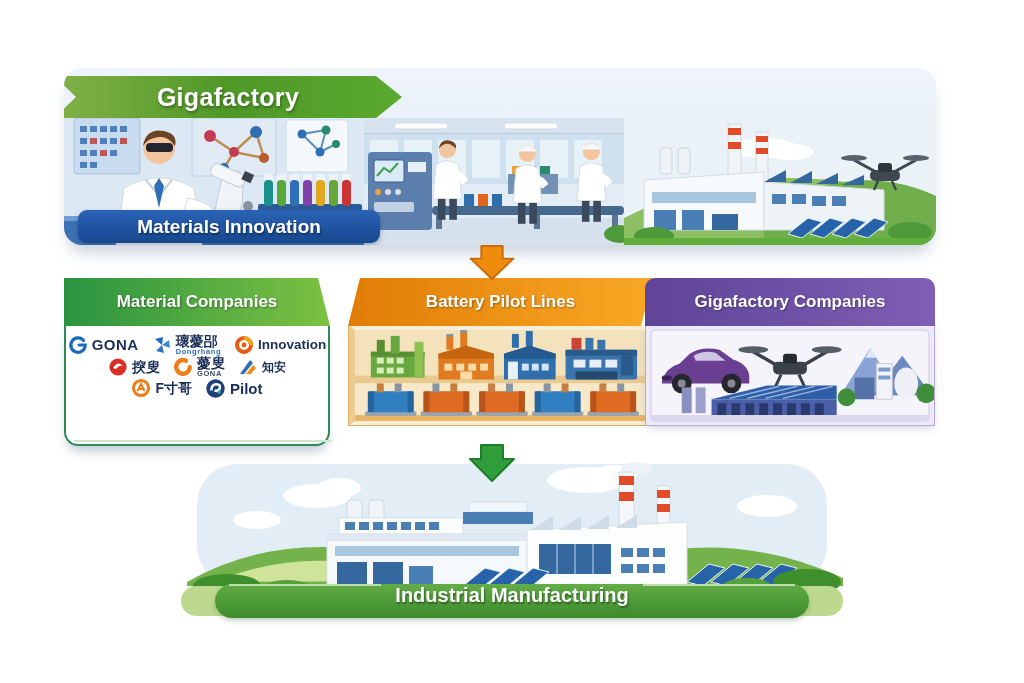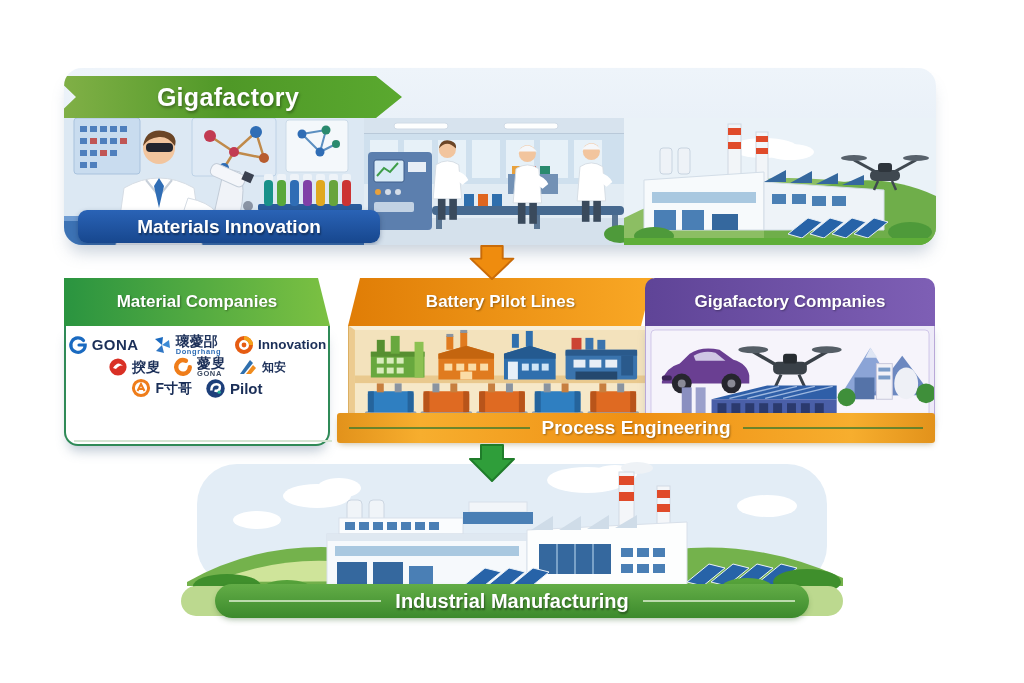--- a/index.html
+++ b/index.html
@@ -65,21 +65,21 @@
             background:linear-gradient(90deg,#e2921b,#f7ae2e 14%,#ef9013 50%,#f7ae2e 86%,#e2921b);
             color:#fff;font-size:19px;font-weight:bold;text-shadow:1px 1px 2px rgba(0,0,0,.35);
             box-shadow:0 3px 6px -2px rgba(120,90,20,.4)}
   .process-banner::before,.process-banner::after{content:"";height:2px;flex:1;background:#3f7a2e;opacity:.75;margin:0 12px}
   .mid-line{position:absolute;left:74px;top:440px;width:258px;height:2px;background:#d4e4d2;z-index:1}
 
   
   .bottom-scene{position:absolute;left:167px;top:460px;width:690px;height:170px}
   .bottom-scene>svg{display:block;width:100%;height:100%}
   .industrial-banner{position:absolute;left:48px;top:124px;width:594px;height:34px;border-radius:17px;
-            background:linear-gradient(180deg,#63ad47,#3c8a2c);display:flex;align-items:center;
+            background:linear-gradient(180deg,#63ad47,#3c8a2c);display:flex;align-items:flex-start;
             color:#fff;font-weight:bold;font-size:20px;text-shadow:1px 2px 2px rgba(0,0,0,.4);
             box-shadow:0 3px 6px -2px rgba(40,90,30,.45)}
   .industrial-banner::before,.industrial-banner::after{content:"";height:2px;flex:1;background:#cfe6c2;opacity:.85;margin:0 14px}
 </style>
 </head>
 <body>
 
 <div id="stage">
 
   <section class="top-card">
@@ -558,23 +558,20 @@
               <rect x="142" y="78" width="9" height="12"></rect>
               <rect x="156" y="78" width="9" height="12"></rect>
               <rect x="170" y="78" width="9" height="12"></rect>
             </g>
         </g>
         <rect x="5" y="90" width="280" height="6" fill="#dcd6ee"></rect>
       </svg>
     </div>
   </section>
 
-  <div class="process-banner">
-    <span>Process Engineering</span>
-  </div>
 
   <svg id="arrow-green" class="down-arrow" viewBox="0 0 60 38">
     <path d="M19,1 H41 V15 H52 L30,37 L8,15 H19 Z" fill="#2f9e3a" stroke="#1f7c2a" stroke-width="2" stroke-linejoin="round"></path>
   </svg>
 
   <section class="bottom-scene">
     <svg viewBox="0 0 690 170" preserveAspectRatio="none">
       <rect x="30" y="4" width="630" height="122" rx="40" fill="#e3edf6"></rect>
       <g fill="#ffffff">
         <ellipse cx="150" cy="36" rx="34" ry="12"></ellipse>

